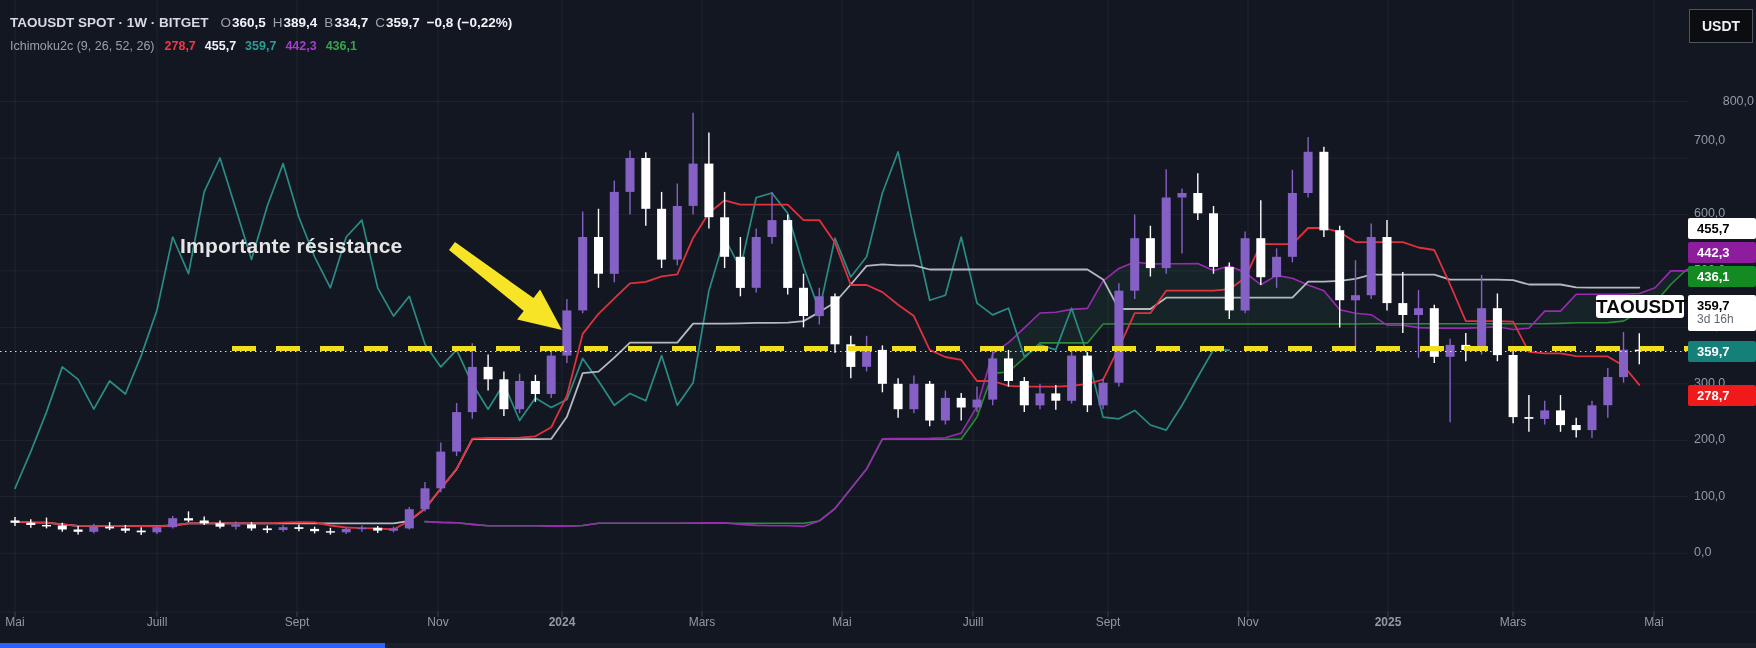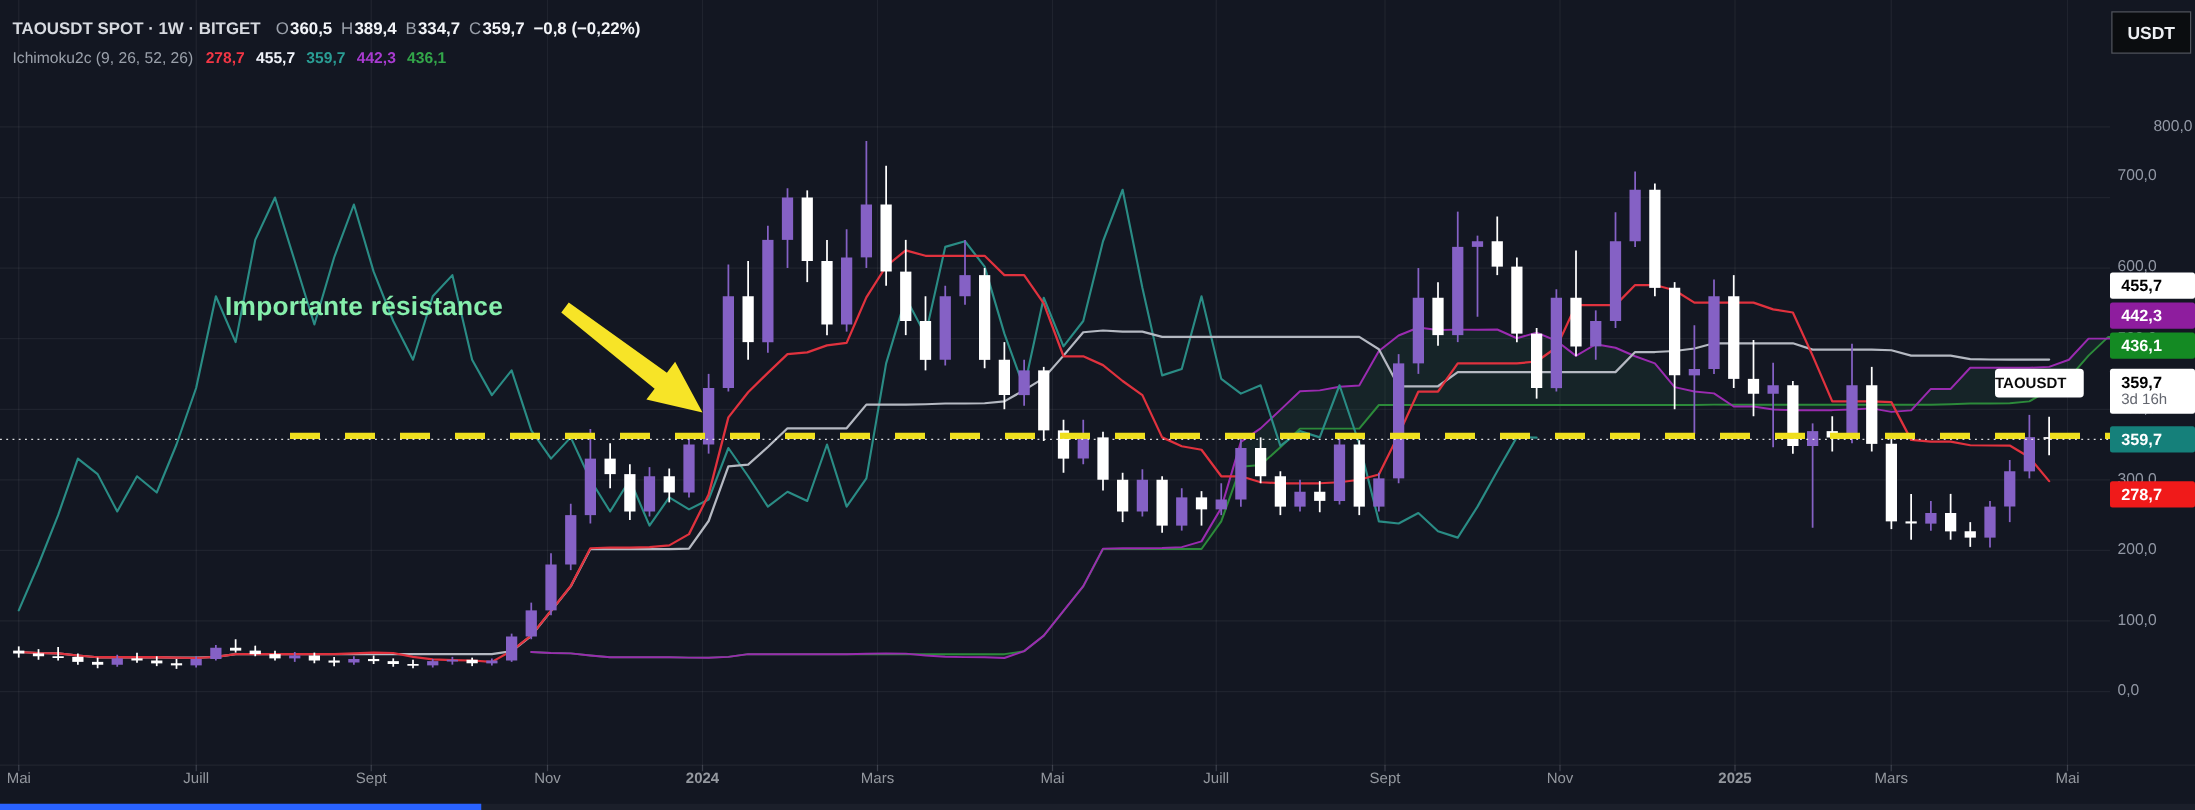--- a/index.html
+++ b/index.html
@@ -8,33 +8,33 @@
   #chart-svg{position:absolute;left:0;top:0;}
   .legend{position:absolute;left:10px;white-space:nowrap;z-index:5;}
   .legend .tk{display:inline-block;margin-right:7px;}
   .legend .k{color:#9aa0aa;margin-right:1px;}
   .legend .v{color:#f2f4f8;font-weight:700;}
   #legend-row1{top:15px;font-size:13.5px;color:#d7dae0;}
   #legend-row1 .sym{font-weight:600;margin-right:12px;color:#d7dae0;}
   #legend-row2{top:39px;font-size:12.5px;}
   #legend-row2 .ind{color:#9aa0aa;margin-right:10px;}
   #legend-row2 .iv{font-weight:700;margin-right:9px;}
-  #annotation-text{position:absolute;left:180px;top:234px;font-size:21px;font-weight:700;color:#86efac;
+  #annotation-text{position:absolute;left:180px;top:234px;font-size:21px;font-weight:700;color:#e5e5e5;
     letter-spacing:0.2px;z-index:6;}
   #usdt-button{position:absolute;left:1689px;top:9px;width:62px;height:32px;line-height:32px;
     text-align:center;background:#0b0d10;border:1px solid #50545d;border-radius:0;color:#eef0f4;
     font-size:14px;font-weight:600;z-index:8;cursor:pointer;}
   .ytick{position:absolute;left:1694px;width:60px;font-size:12.5px;color:#9298a5;z-index:2;}
   .xtick{position:absolute;top:615px;font-size:12px;color:#94989f;transform:translateX(-50%);z-index:2;}
   .axis-box{position:absolute;left:1688px;width:68px;height:21px;line-height:21px;padding-left:9px;
     box-sizing:border-box;font-size:13px;font-weight:700;z-index:4;border-radius:2px;}
   .axis-box .sub{display:block;line-height:13px;font-size:12px;font-weight:400;}
   .axis-box.dbl{height:36px;line-height:15px;padding-top:3px;}
-  #symbol-float-label{position:absolute;left:1596px;top:295px;width:71px;height:23px;line-height:23px;
-    text-align:left;background:#ffffff;color:#0a0a0a;font-size:12px;font-weight:600;border-radius:3px;z-index:5;}
+  #symbol-float-label{position:absolute;left:1596px;top:295px;width:88px;height:23px;line-height:23px;
+    text-align:left;background:#ffffff;color:#0a0a0a;font-size:19px;font-weight:600;border-radius:3px;z-index:5;}
   #bottom-band{position:absolute;left:0;top:643px;width:1756px;height:5px;background:#1b1f2a;z-index:3;}
   #bottom-progress{position:absolute;left:0;top:0;height:5px;background:#2962ff;}
   #price-axis-area{position:absolute;left:1688px;top:0;width:68px;height:610px;z-index:1;}
   #time-axis-area{position:absolute;left:0;top:612px;width:1756px;height:31px;z-index:1;}
 </style>
 </head>
 <body>
 
 <div id="stage">
   <svg id="chart-svg" width="1756" height="648">

